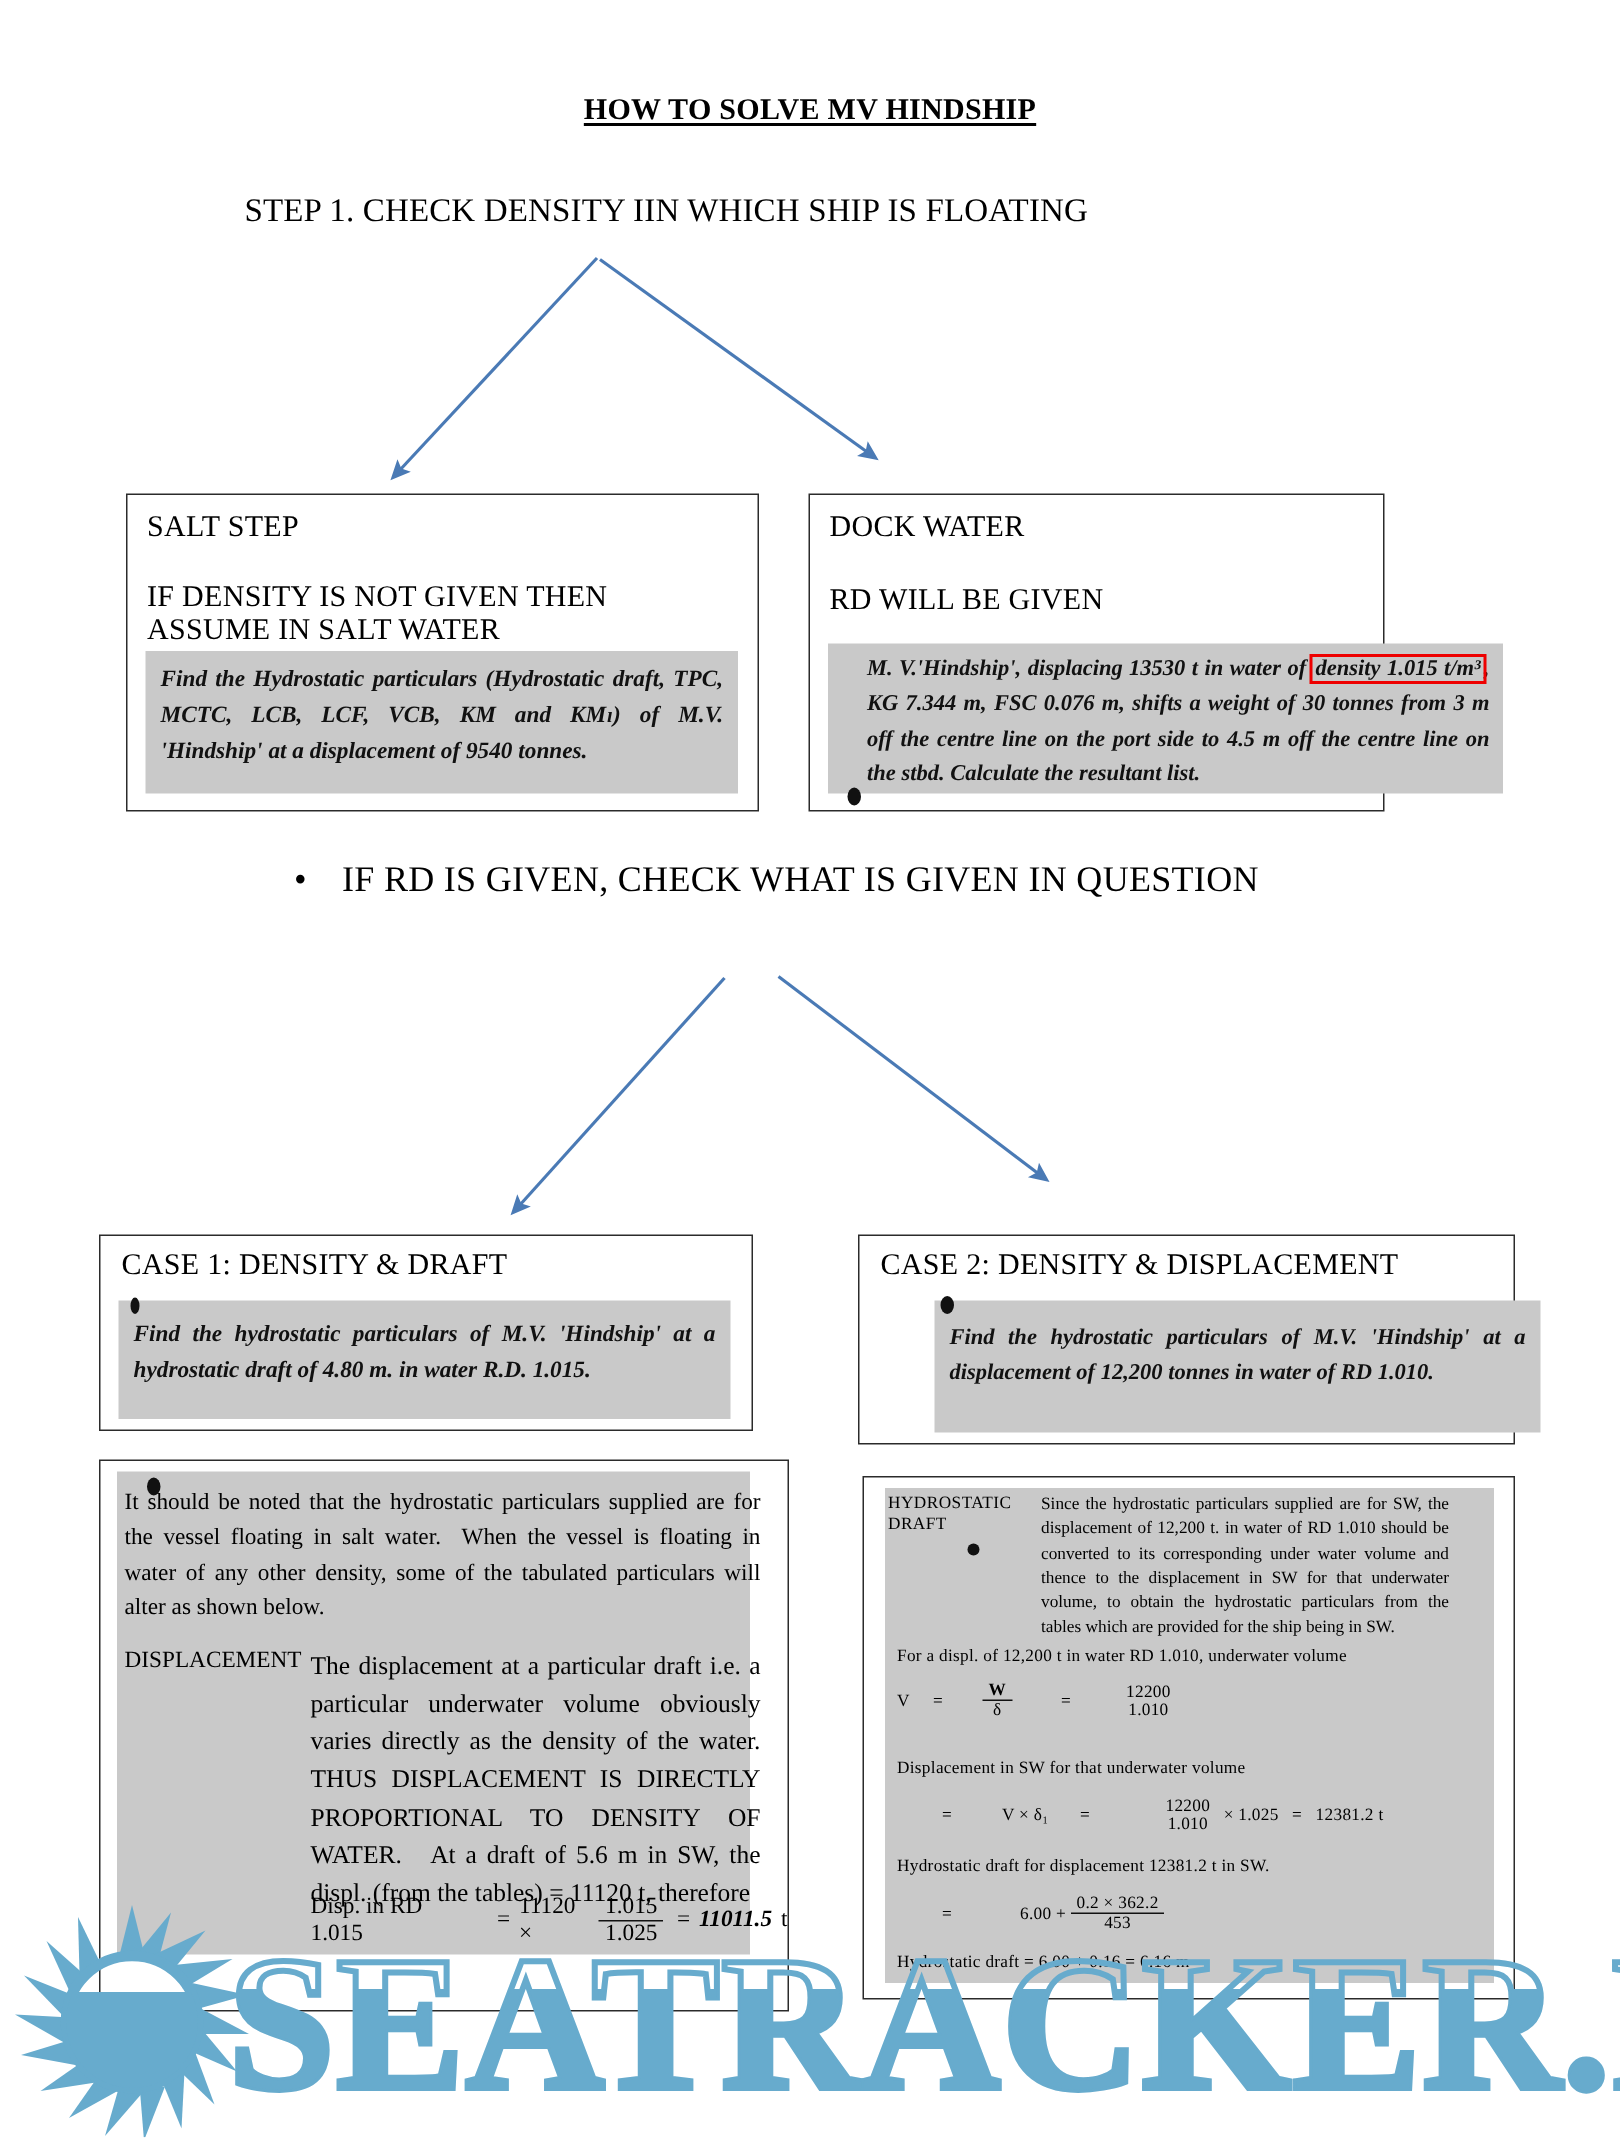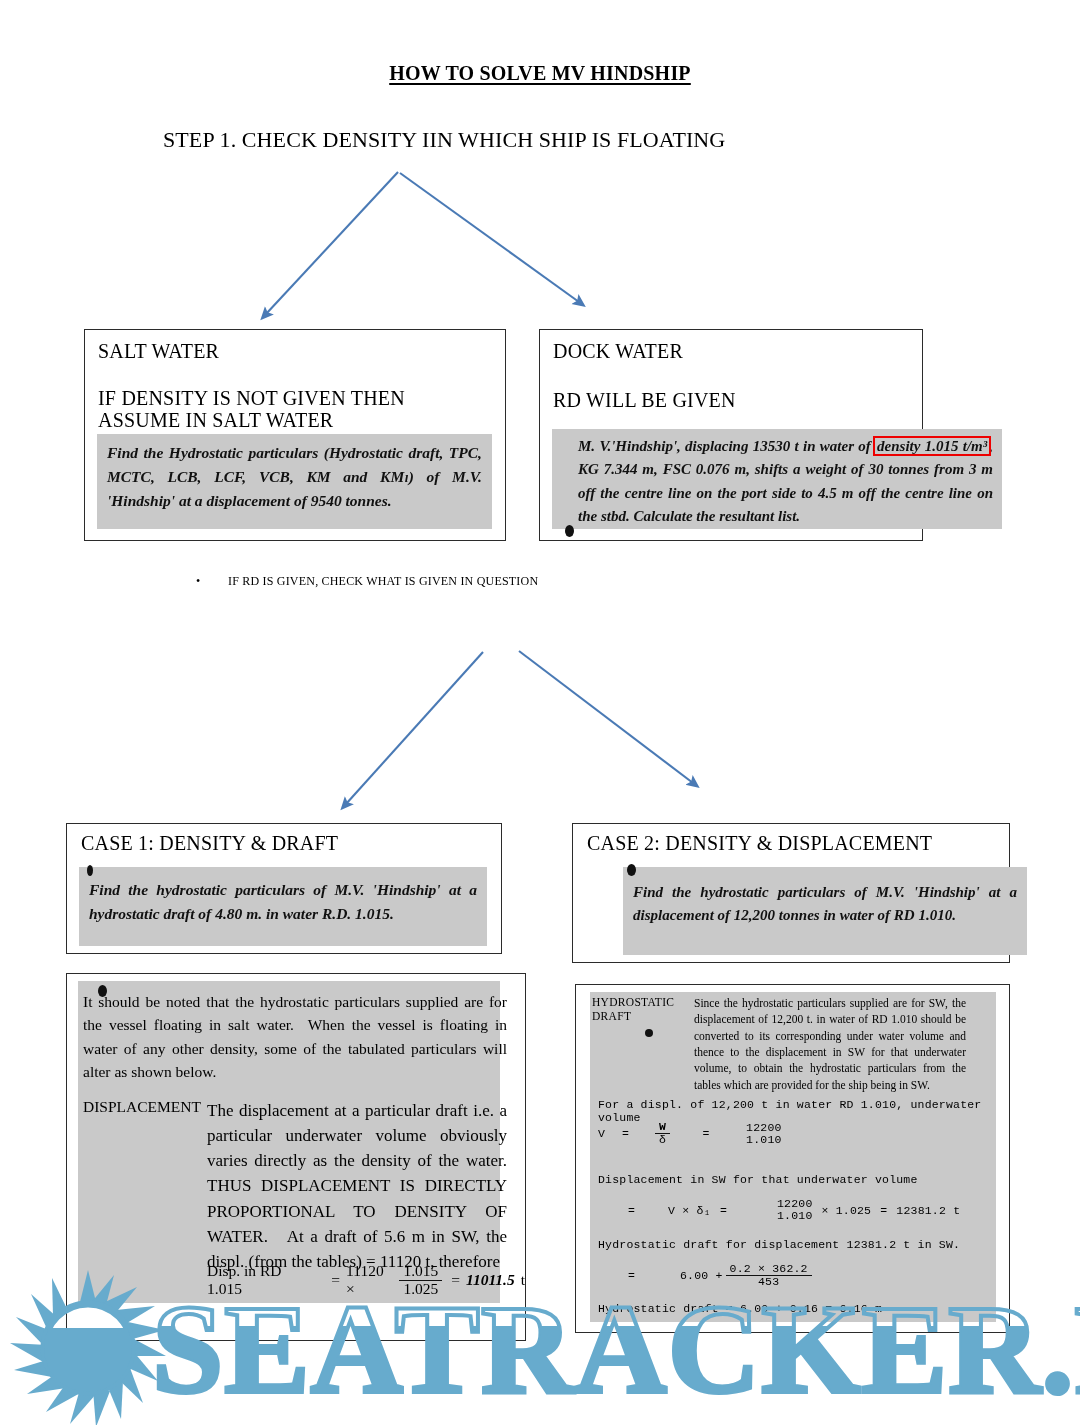--- a/index.html
+++ b/index.html
@@ -101,21 +101,21 @@
     outline: 2.5px solid #ee0000;
     padding: 0 2px;
     white-space: nowrap;
   }
 
   
   .bullet-line {
     position: absolute;
     left: 196px;
     top: 574px;
-    font-size: 12px;
+    font-size: 24px;
     letter-spacing: .2px;
     white-space: nowrap;
   }
   .bullet-line .dot {
     display: inline-block;
     width: 32px;
   }
 
   
   #case1-box { left: 66px; top: 823px; width: 436px; height: 131px; }
@@ -165,21 +165,21 @@
   }
   #note2-box .hd-label {
     position: absolute; left: 16px; top: 10px; font-size: 11.5px;
     line-height: 1.25; letter-spacing: .3px;
   }
   #note2-box .hd-body {
     position: absolute; left: 118px; top: 10px; width: 272px;
     font-size: 11.5px; line-height: 1.42; text-align: justify; white-space: pre-wrap;
   }
   #note2-box .line {
-    position: absolute; font-size: 11.5px; letter-spacing: .2px; font-family: Liberation Mono, monospace;
+    position: absolute; font-size: 11.5px; letter-spacing: .2px;
   }
 
   
   .frac {
     display: inline-flex;
     flex-direction: column;
     align-items: center;
     vertical-align: middle;
     line-height: 1.08;
     margin: 0 3px;
@@ -217,21 +217,21 @@
       <line x1="398" y1="172" x2="266" y2="314" marker-end="url(#ah)"></line>
       <line x1="400" y1="173" x2="579" y2="302" marker-end="url(#ah)"></line>
     </g>
     <g stroke="#4a7ab5" stroke-width="2.1" fill="none">
       <line x1="483" y1="652" x2="346" y2="804" marker-end="url(#ah)"></line>
       <line x1="519" y1="651" x2="693" y2="783" marker-end="url(#ah)"></line>
     </g>
   </svg>
 
   <div class="box" id="salt-water-box">
-    <div class="box-head">SALT WATER</div>
+    <div class="box-head">SALT STEP</div>
     <div class="box-sub">IF DENSITY IS NOT GIVEN THEN ASSUME IN SALT WATER</div>
     <div class="scan">Find the Hydrostatic particulars (Hydrostatic draft, TPC, MCTC, LCB, LCF, VCB, KM and KMₗ) of M.V. 'Hindship' at a displacement of 9540 tonnes.</div>
   </div>
 
   <div class="box" id="dock-water-box">
     <div class="box-head">DOCK WATER</div>
     <div class="box-sub">RD WILL BE GIVEN</div>
     <div class="scan"><span class="scan-bullet" style="left:13px; top:96px;"></span><span>M. V.'Hindship', displacing 13530 t in water of </span><span class="hl-box">density 1.015 t/m³</span><span>, KG 7.344 m, FSC 0.076 m, shifts a weight of 30 tonnes from 3 m off the centre line on the port side to 4.5 m off the centre line on the stbd. Calculate the resultant list.</span></div>
   </div>
 

